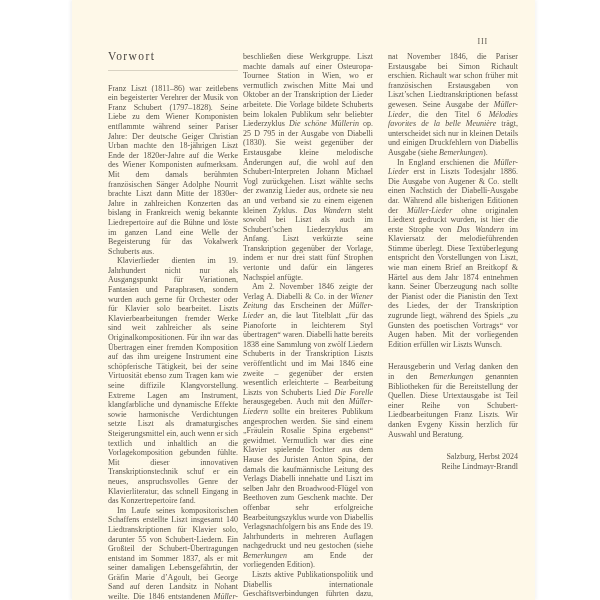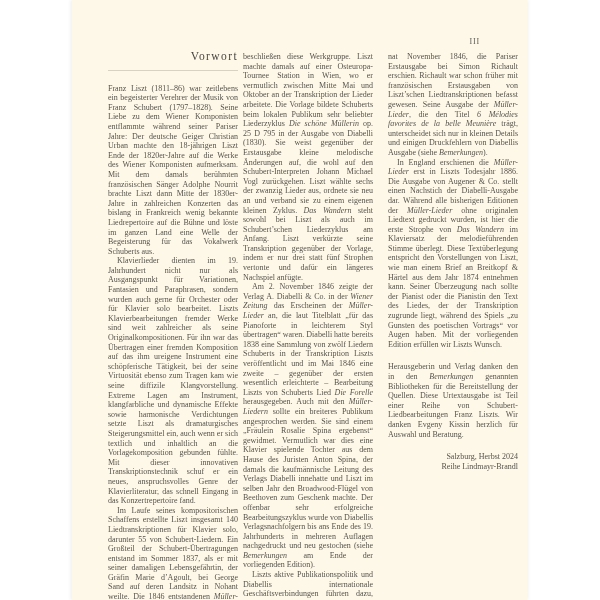--- a/index.html
+++ b/index.html
@@ -8,20 +8,21 @@
     background: #ffffff;
     overflow: hidden;
     font-family: "Liberation Serif", "DejaVu Serif", serif;
   }
   .page {
     position: absolute;
     left: 72px; top: 0;
     width: 455px; height: 600px;
     background: #fef8e8;
     box-shadow: -2px 0 3px rgba(0,0,0,0.05), 2px 0 3px rgba(0,0,0,0.04);
+    padding-left: 8px;
   }
   .page-number {
     position: absolute;
     top: 37px; right: 47px;
     font-size: 8px;
     letter-spacing: 0.8px;
     color: #5c584f;
   }
   .columns {
     position: absolute;
@@ -40,21 +41,21 @@
   }
   .col1 { left: 0; }
   .col2 { left: 135px; }
   .col3 { left: 280px; }
   .title {
     font-size: 11.5px;
     font-weight: normal;
     letter-spacing: 1.4px;
     color: #494540;
     margin: 0;
-    text-align: right;
+    text-align: left;
   }
   .title-rule {
     border: none;
     border-top: 1px solid rgba(120,112,98,0.28);
     margin: 8px 0 0 0;
   }
   .col1 .body { margin-top: 13px; }
   p.para { margin: 0; }
   p.para.indent { text-indent: 9px; }
   p.para.space-before { margin-top: 13px; }

